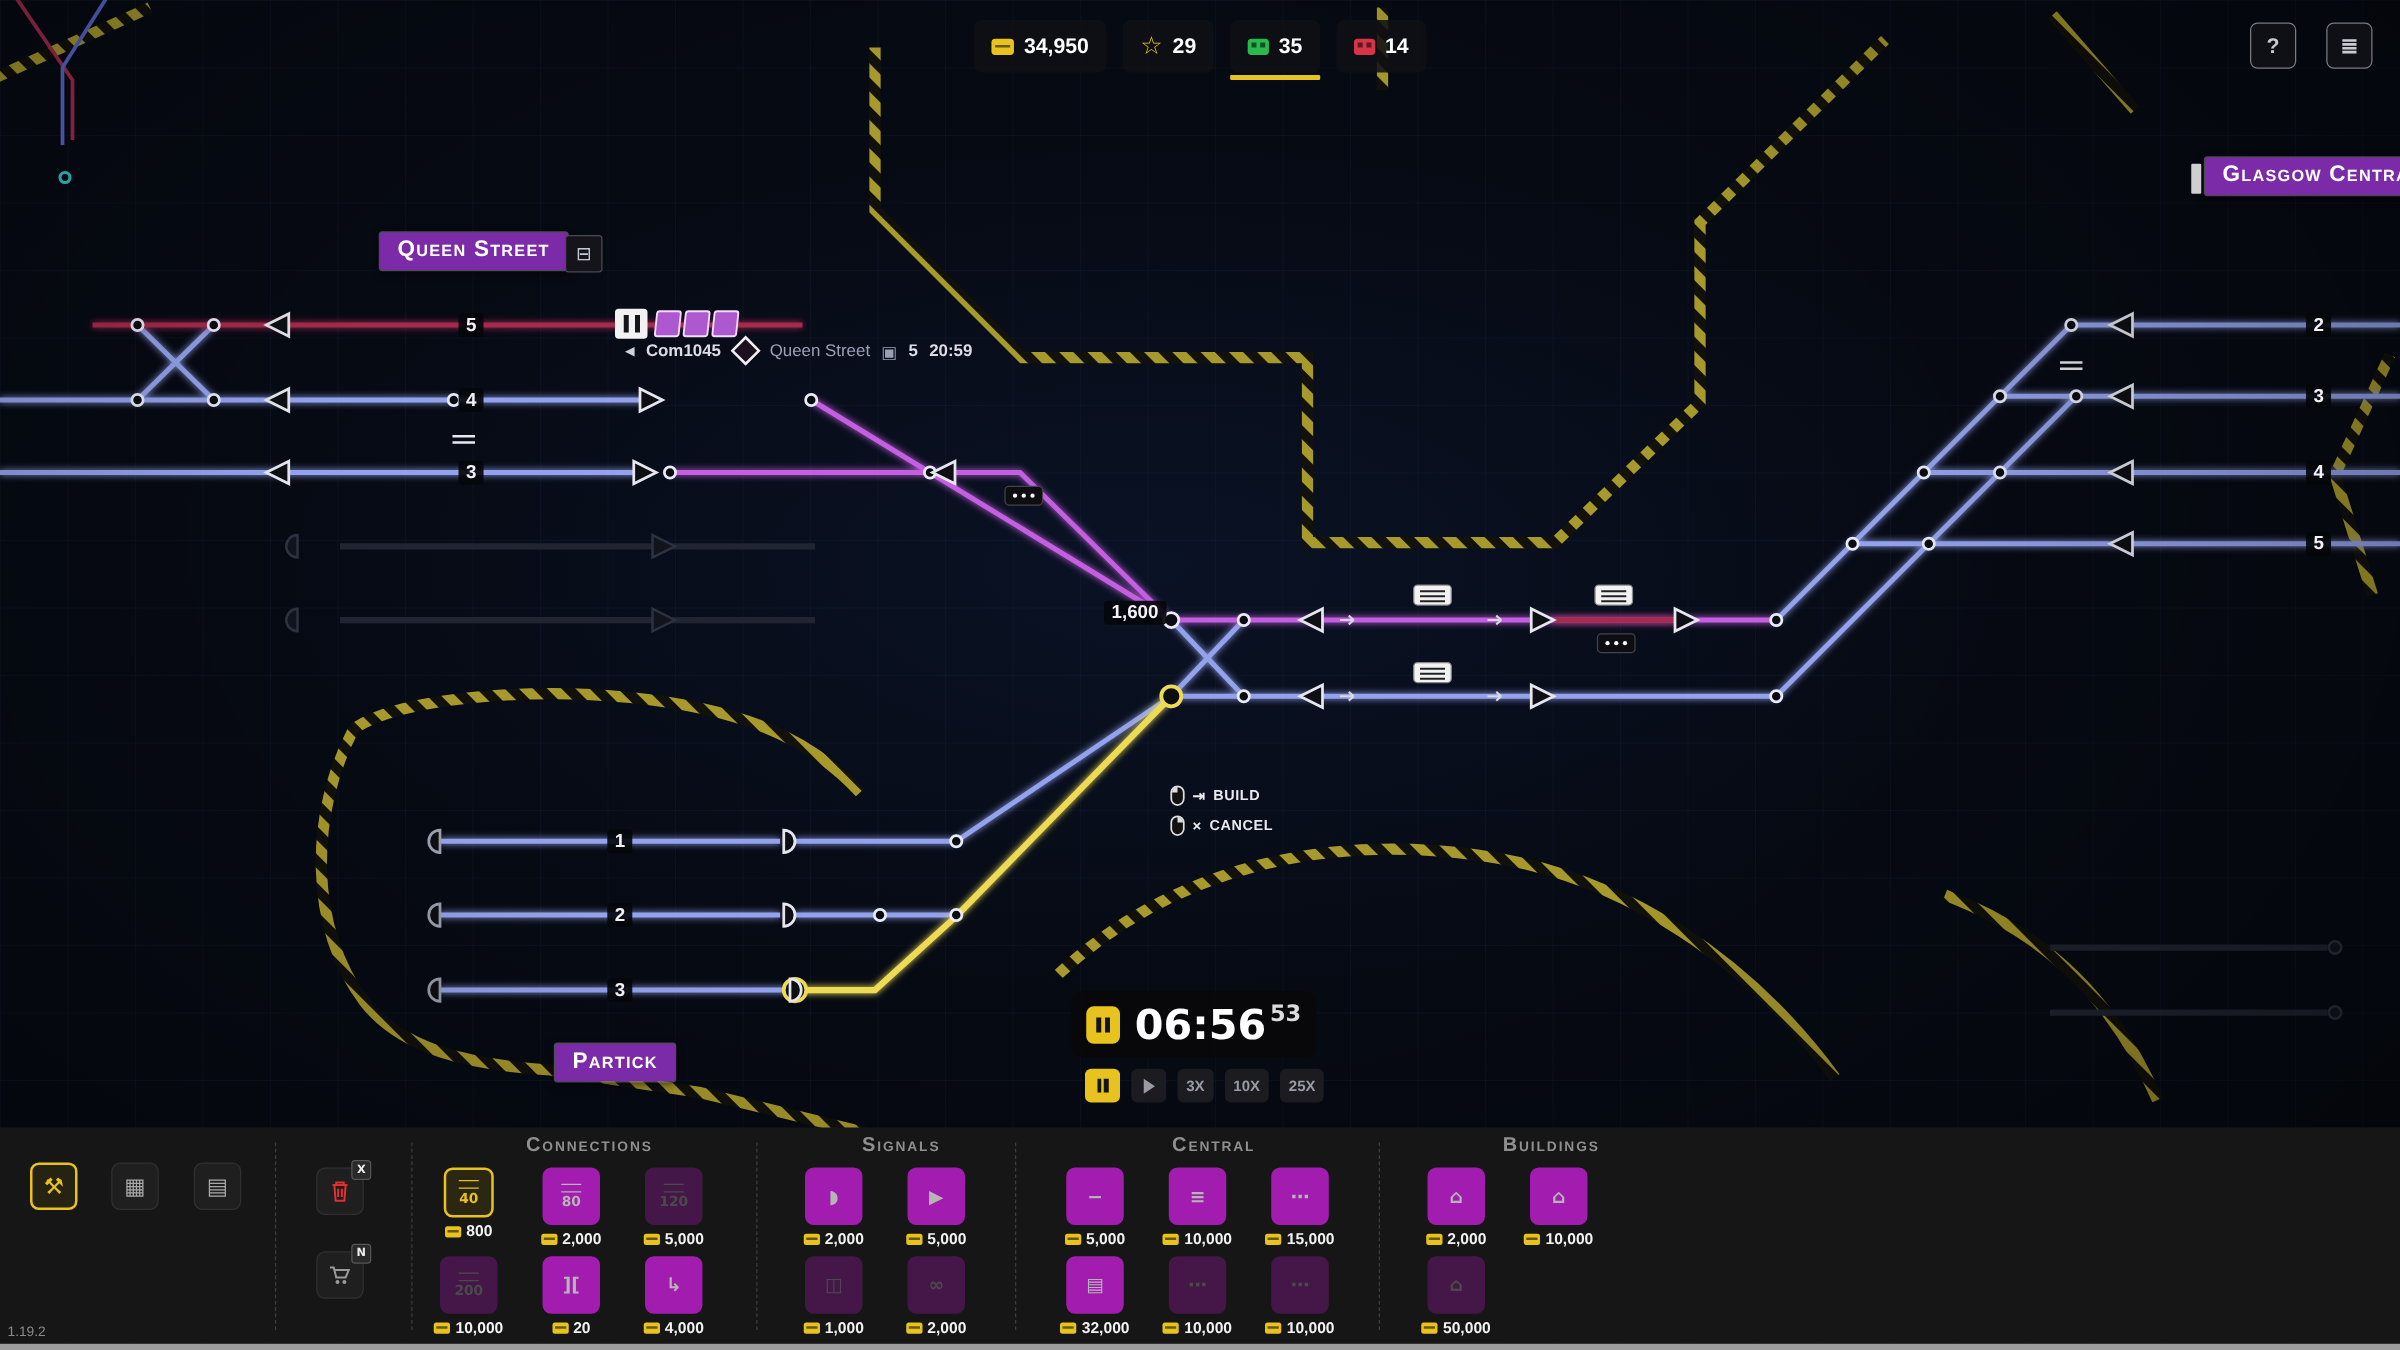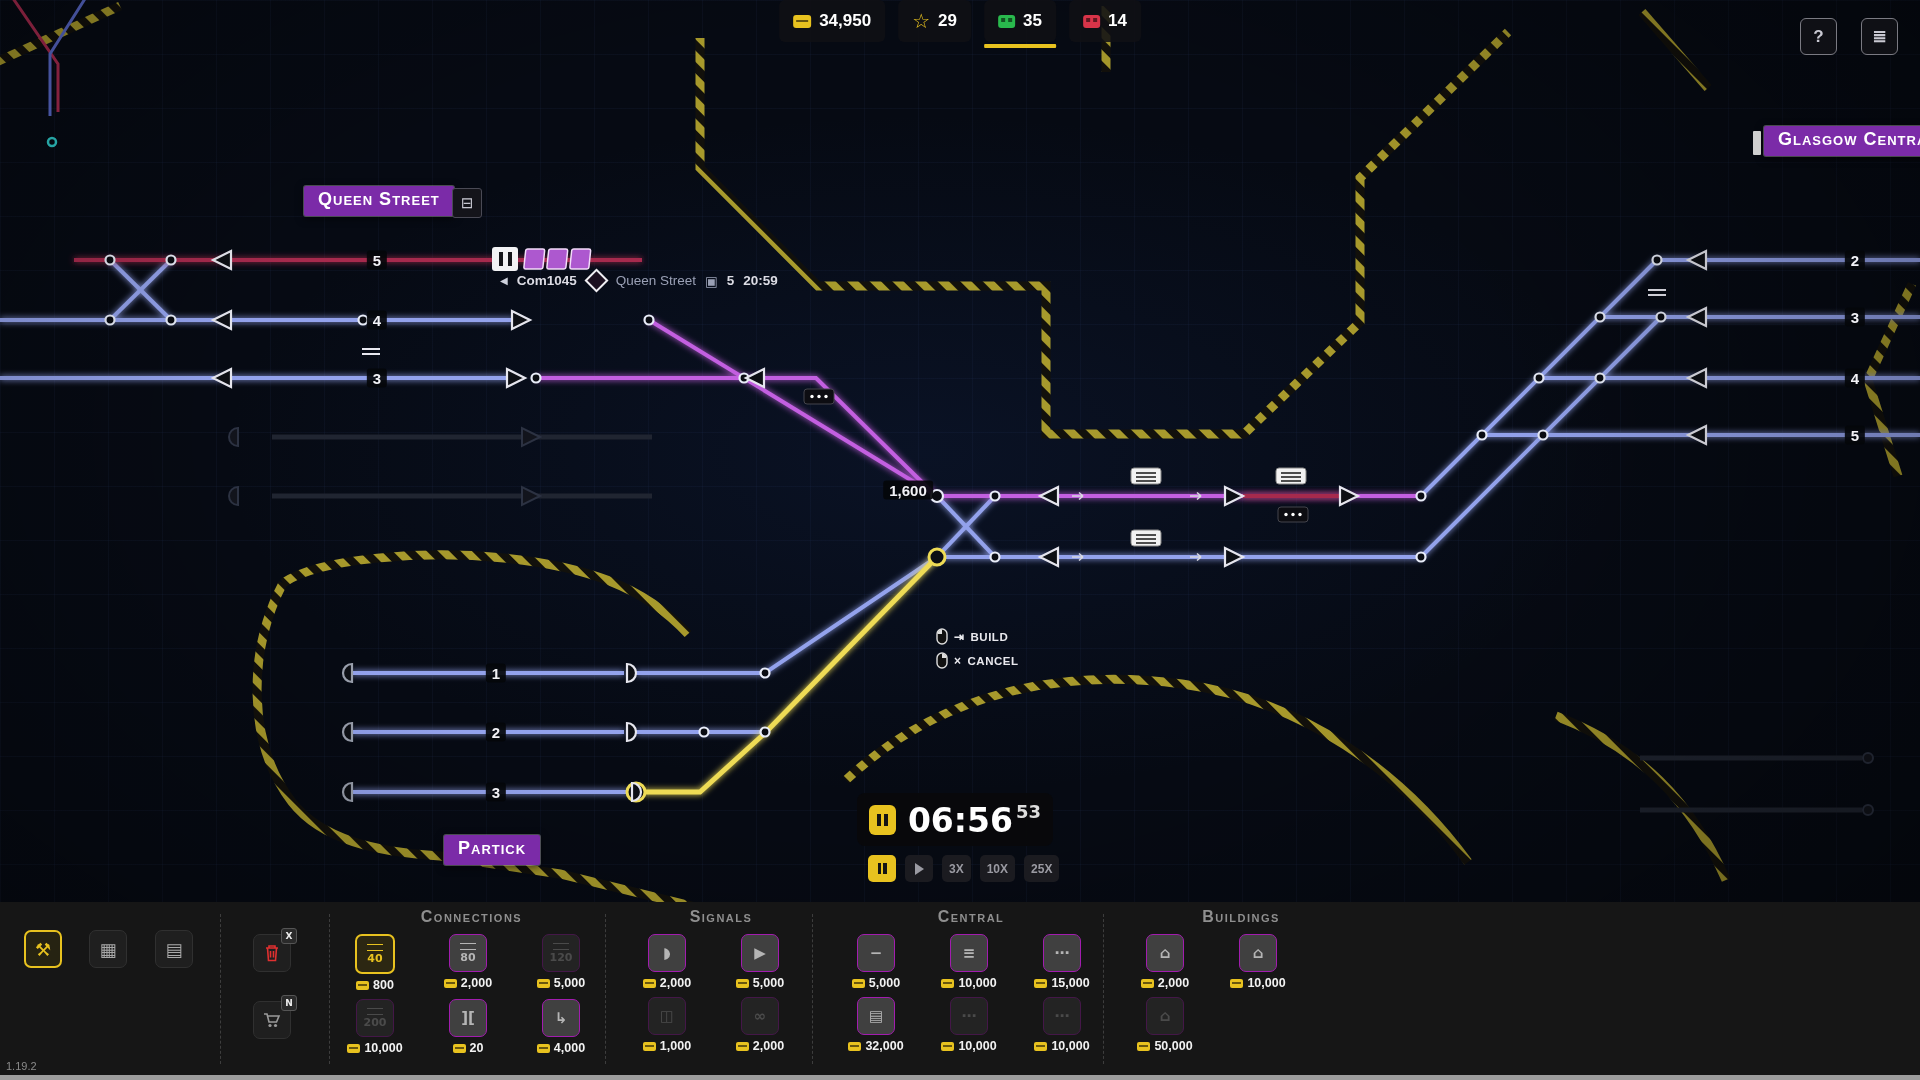--- a/index.html
+++ b/index.html
@@ -54,21 +54,21 @@
   .traininfo .tid{color:#dcdce4;font-weight:bold;}
   .traininfo .tnum,.traininfo .ttime{color:#dcdce4;font-weight:bold;}
   .tdiamond{display:inline-block;width:13px;height:13px;border:2.5px solid #f0f0f4;background:#1c1020;
     transform:rotate(45deg);margin:0 2px;}
 
   .hints{position:absolute;left:936px;top:628px;display:flex;flex-direction:column;gap:7px;}
   .hint{display:flex;align-items:center;gap:6px;color:#e9e9ee;font-size:11.5px;font-weight:bold;letter-spacing:.5px;}
   .hg{font-size:12px;}
 
   
-  .topbar{position:absolute;left:50%;top:0;transform:translateX(-50%);display:flex;gap:13px;}
+  .topbar{position:absolute;left:50%;top:16px;transform:translateX(-50%);display:flex;gap:13px;}
   .pill{position:relative;display:flex;align-items:center;gap:8px;background:rgba(16,16,20,.88);
     border-radius:6px;padding:0 14px;height:42px;color:#fff;font-size:17px;font-weight:bold;}
   .pill.sel::after{content:"";position:absolute;left:0;right:0;bottom:-6px;height:4px;background:#e8c21f;border-radius:1px;}
   .mic{display:inline-block;width:18px;height:13px;background:#e8c21f;border-radius:3px;position:relative;}
   .mic::after{content:"";position:absolute;left:3px;right:3px;top:5px;height:2px;background:rgba(0,0,0,.55);}
   .star{color:#e8c21f;font-size:20px;font-weight:normal;line-height:1;}
   .trainic{display:inline-block;width:17px;height:13px;border-radius:3px;position:relative;}
   .trainic.green{background:#29b94d;}
   .trainic.red{background:#d83449;}
   .trainic::after{content:"";position:absolute;left:3px;top:3px;width:4px;height:4px;background:rgba(0,0,0,.55);
@@ -101,23 +101,23 @@
     color:#a8a8a8;font-size:18px;display:flex;align-items:center;justify-content:center;cursor:pointer;
     font-family:"DejaVu Sans","Liberation Sans",sans-serif;}
   .tool.sel{border:2px solid #e8c21f;color:#e8c21f;background:#262312;}
   .tmid{width:108px;position:relative;}
   .badge{position:absolute;top:-7px;right:-7px;background:#2a2a2a;border:1px solid #555;color:#eee;
     font-size:9px;font-weight:bold;width:14px;height:14px;border-radius:3px;display:flex;align-items:center;justify-content:center;}
   .sec{box-sizing:border-box;padding-top:6px;}
   .sec h3{margin:0 0 8px;text-align:center;color:#8f8f8f;font-size:16px;font-variant:small-caps;
     letter-spacing:1.5px;font-weight:bold;}
   .rows{display:flex;flex-direction:column;gap:7px;}
-  .row{display:flex;gap:19px;}
+  .row{display:flex;gap:8px;}
   .it{width:74px;display:flex;flex-direction:column;align-items:center;cursor:pointer;}
-  .ib{width:36px;height:36px;border-radius:7px;background:#404040;border:1px solid #a21caf;color:#b5b5b5;
+  .ib{width:36px;height:36px;border-radius:7px;background:#a21caf;border:5px solid #a21caf;color:#b5b5b5;
     font-size:15px;font-weight:bold;display:flex;align-items:center;justify-content:center;
     font-family:"DejaVu Sans","Liberation Sans",sans-serif;}
   .it.sel .ib{background:#2c2712;border:2px solid #e8c21f;color:#e8c21f;}
   .it.dis .ib{opacity:.33;}
   .pr{display:flex;align-items:center;gap:4px;margin-top:4px;font-size:12.5px;font-weight:bold;color:#f2f2f2;}
   .pr .mic{width:13px;height:9px;border-radius:2px;}
   .pr .mic::after{top:3.5px;height:1.5px;left:2px;right:2px;}
   .rg{display:flex;flex-direction:column;align-items:center;font-size:11px;line-height:1;}
   .rg::before{content:"";width:16px;height:5px;border-top:1.5px solid currentColor;border-bottom:1.5px solid currentColor;margin-bottom:2px;}
   .version{position:absolute;left:6px;bottom:3px;color:#8a8a8a;font-size:11px;}

